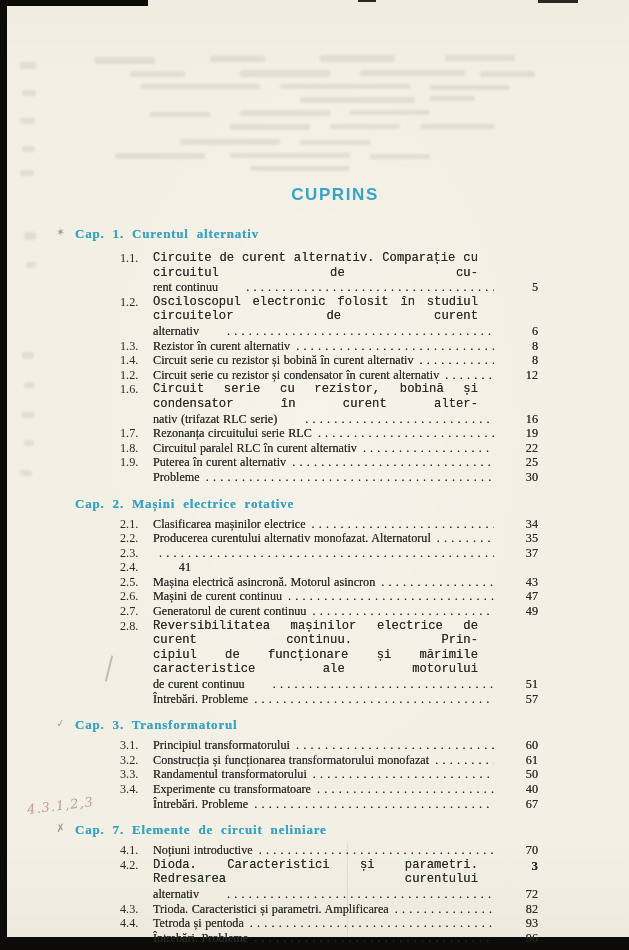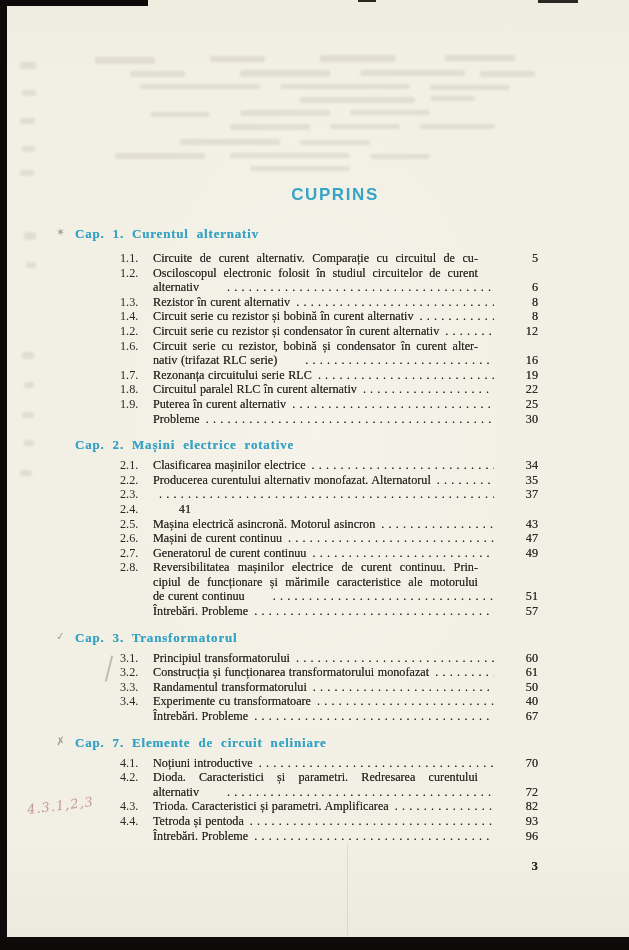--- a/index.html
+++ b/index.html
@@ -44,21 +44,21 @@
   .pencil-mark{
     position:absolute;left:-19px;top:-1px;font-size:11px;font-weight:400;
     color:var(--pencil,#a19c91);letter-spacing:0;text-shadow:none;
     font-family:"DejaVu Sans",sans-serif;transform:rotate(-8deg);
   }
   .entry{display:flex;align-items:flex-start;margin-left:45px;}
   .e-num{flex:none;width:33px;font-size:12.2px;line-height:14.6px;}
   .e-body{flex:1;min-width:0;}
   .e-line{font-size:12.2px;line-height:14.6px;word-spacing:0.5px;
     text-shadow:0 0 0.4px rgba(44,42,38,0.75);}
-  .e-line.fill{text-align:justify;text-align-last:justify;padding-right:22px;}
+  .e-line.fill{text-align:justify;text-align-last:justify;padding-right:22px;font-family:Liberation Mono, monospace;}
   .e-line.last{display:flex;align-items:baseline;}
   .e-text{white-space:nowrap;}
   .e-dots{flex:1;min-width:0;overflow:hidden;white-space:nowrap;
     letter-spacing:4.2px;margin:0 6px;font-size:12.2px;line-height:14.6px;}
   .e-dots.gap{margin-left:28px;}
   .e-dots::before{content:"................................................................................";}
   .e-page{flex:none;width:38px;text-align:right;align-self:flex-end;
     font-size:12.2px;line-height:14.6px;text-shadow:0 0 0.4px rgba(44,42,38,0.75);}
   
   .page-number{position:absolute;left:500px;top:858px;width:38px;text-align:right;
@@ -127,20 +127,24 @@
 
 <div class="title">CUPRINS</div>
 
 <div class="toc" id="toc">
     <section class="chapter first">
       <h2><span class="pencil-mark">✶</span><span>Cap. 1. Curentul alternativ</span></h2>
       <div class="entry">
         <span class="e-num">1.1.</span>
         <div class="e-body">
           <div class="e-line fill">Circuite de curent alternativ. Comparație cu circuitul de cu-</div>
+          <div class="e-line last">
+            <span class="e-text">rent continuu</span>
+            <span class="e-dots gap"></span>
+          </div>
         </div>
         <span class="e-page">5</span>
       </div>
       <div class="entry">
         <span class="e-num">1.2.</span>
         <div class="e-body">
           <div class="e-line fill">Osciloscopul electronic folosit în studiul circuitelor de curent</div>
           <div class="e-line last">
             <span class="e-text">alternativ</span>
             <span class="e-dots gap"></span>

